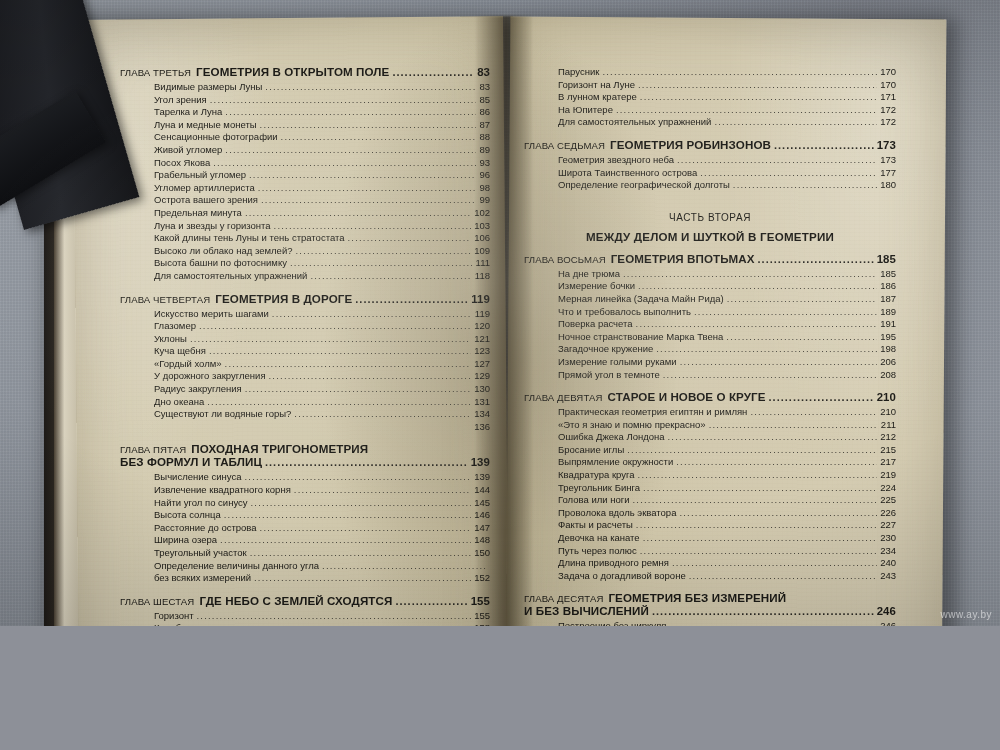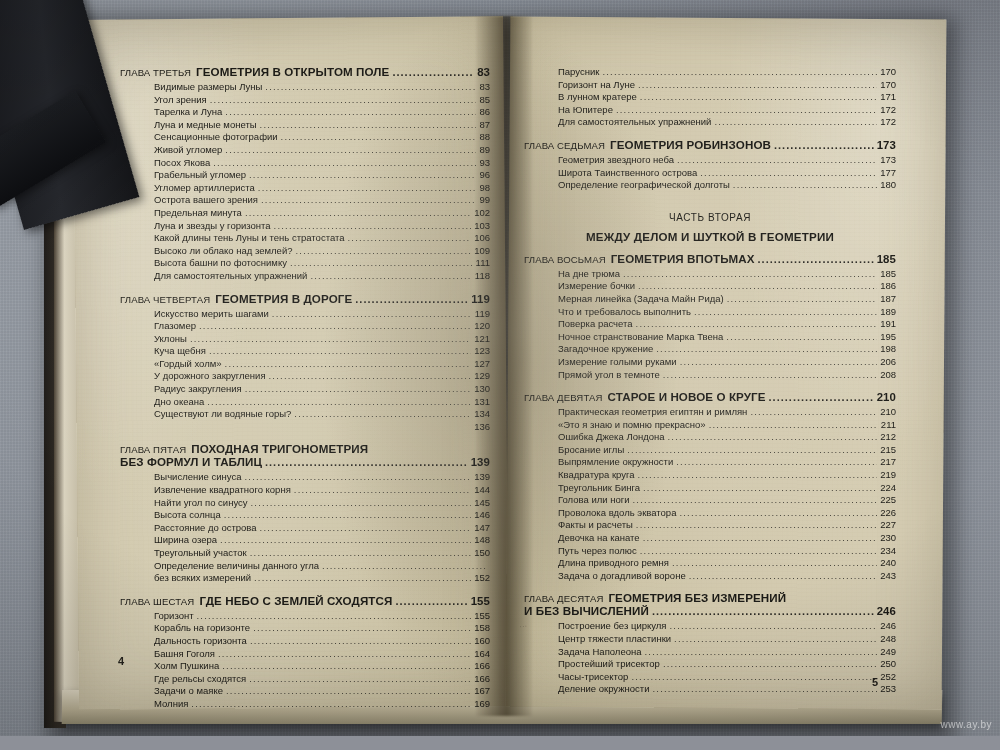--- a/index.html
+++ b/index.html
@@ -1,21 +1,21 @@
 <!DOCTYPE html>
 <html><head>
 <meta charset="utf-8">
 <style>
   html,body{margin:0;padding:0;}
   body{
     width:1000px;height:750px;overflow:hidden;
     background:#8d9098;
     font-family:"Liberation Sans", sans-serif;
   }
-  #scene{position:relative;width:1000px;height:736px;overflow:hidden;}
+  #scene{position:relative;width:1000px;height:626px;overflow:hidden;}
 
   
   .bg{position:absolute;inset:0;
     background:
       repeating-linear-gradient(90deg, rgba(255,255,255,0.035) 0 1px, rgba(0,0,0,0.02) 1px 3px),
       repeating-linear-gradient(0deg, rgba(255,255,255,0.03) 0 1px, rgba(0,0,0,0.02) 1px 3px),
       linear-gradient(125deg,#9aa0a8 0%,#878d96 35%,#7e838c 60%,#9298a1 100%);
   }
   .bg-vignette{position:absolute;inset:0;
     background:radial-gradient(120% 90% at 50% 45%, rgba(255,255,255,0.10) 0%, rgba(0,0,0,0.0) 45%, rgba(0,0,0,0.28) 100%);

